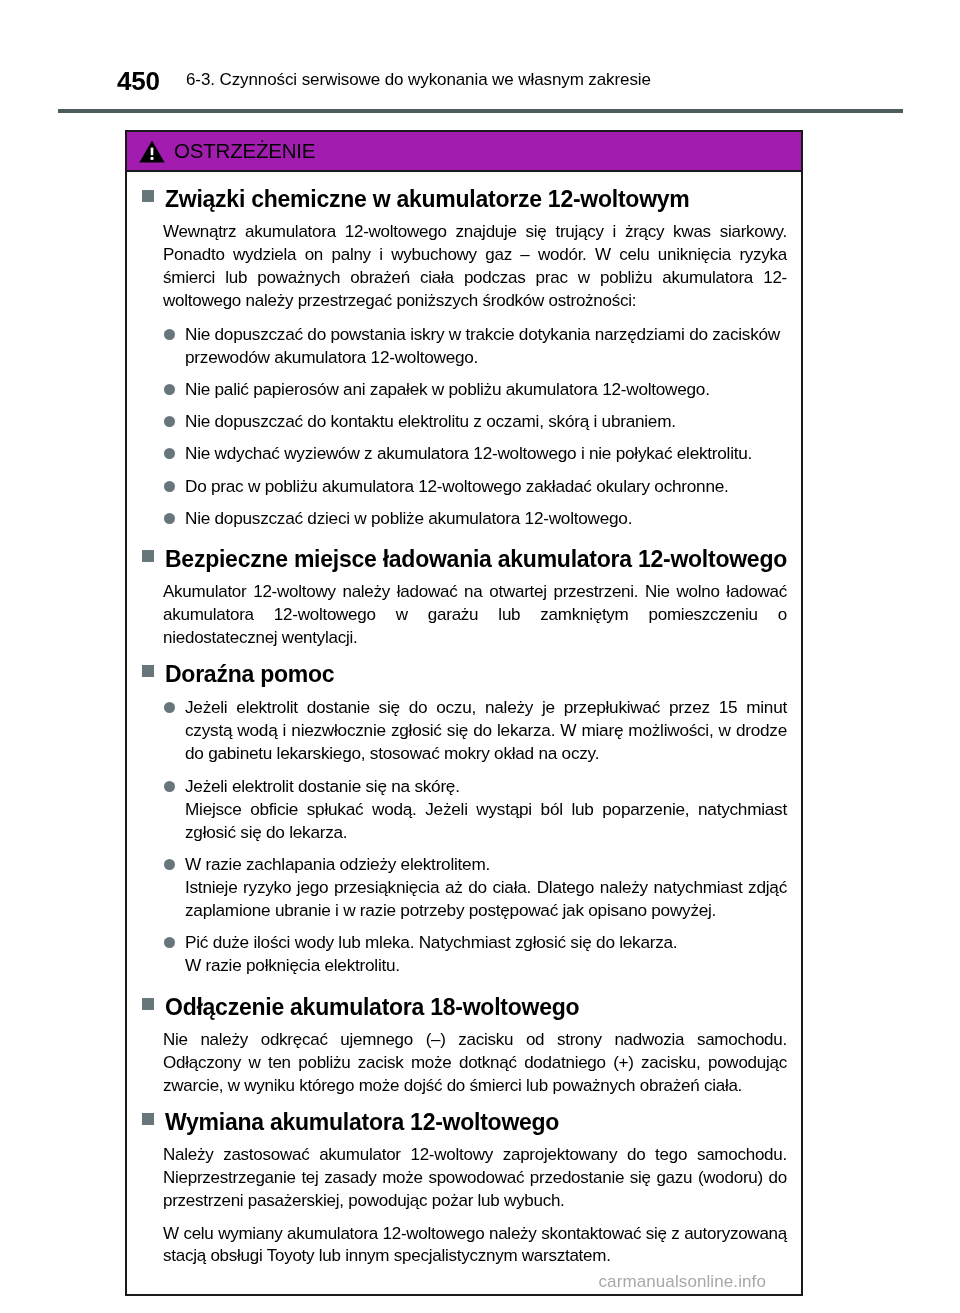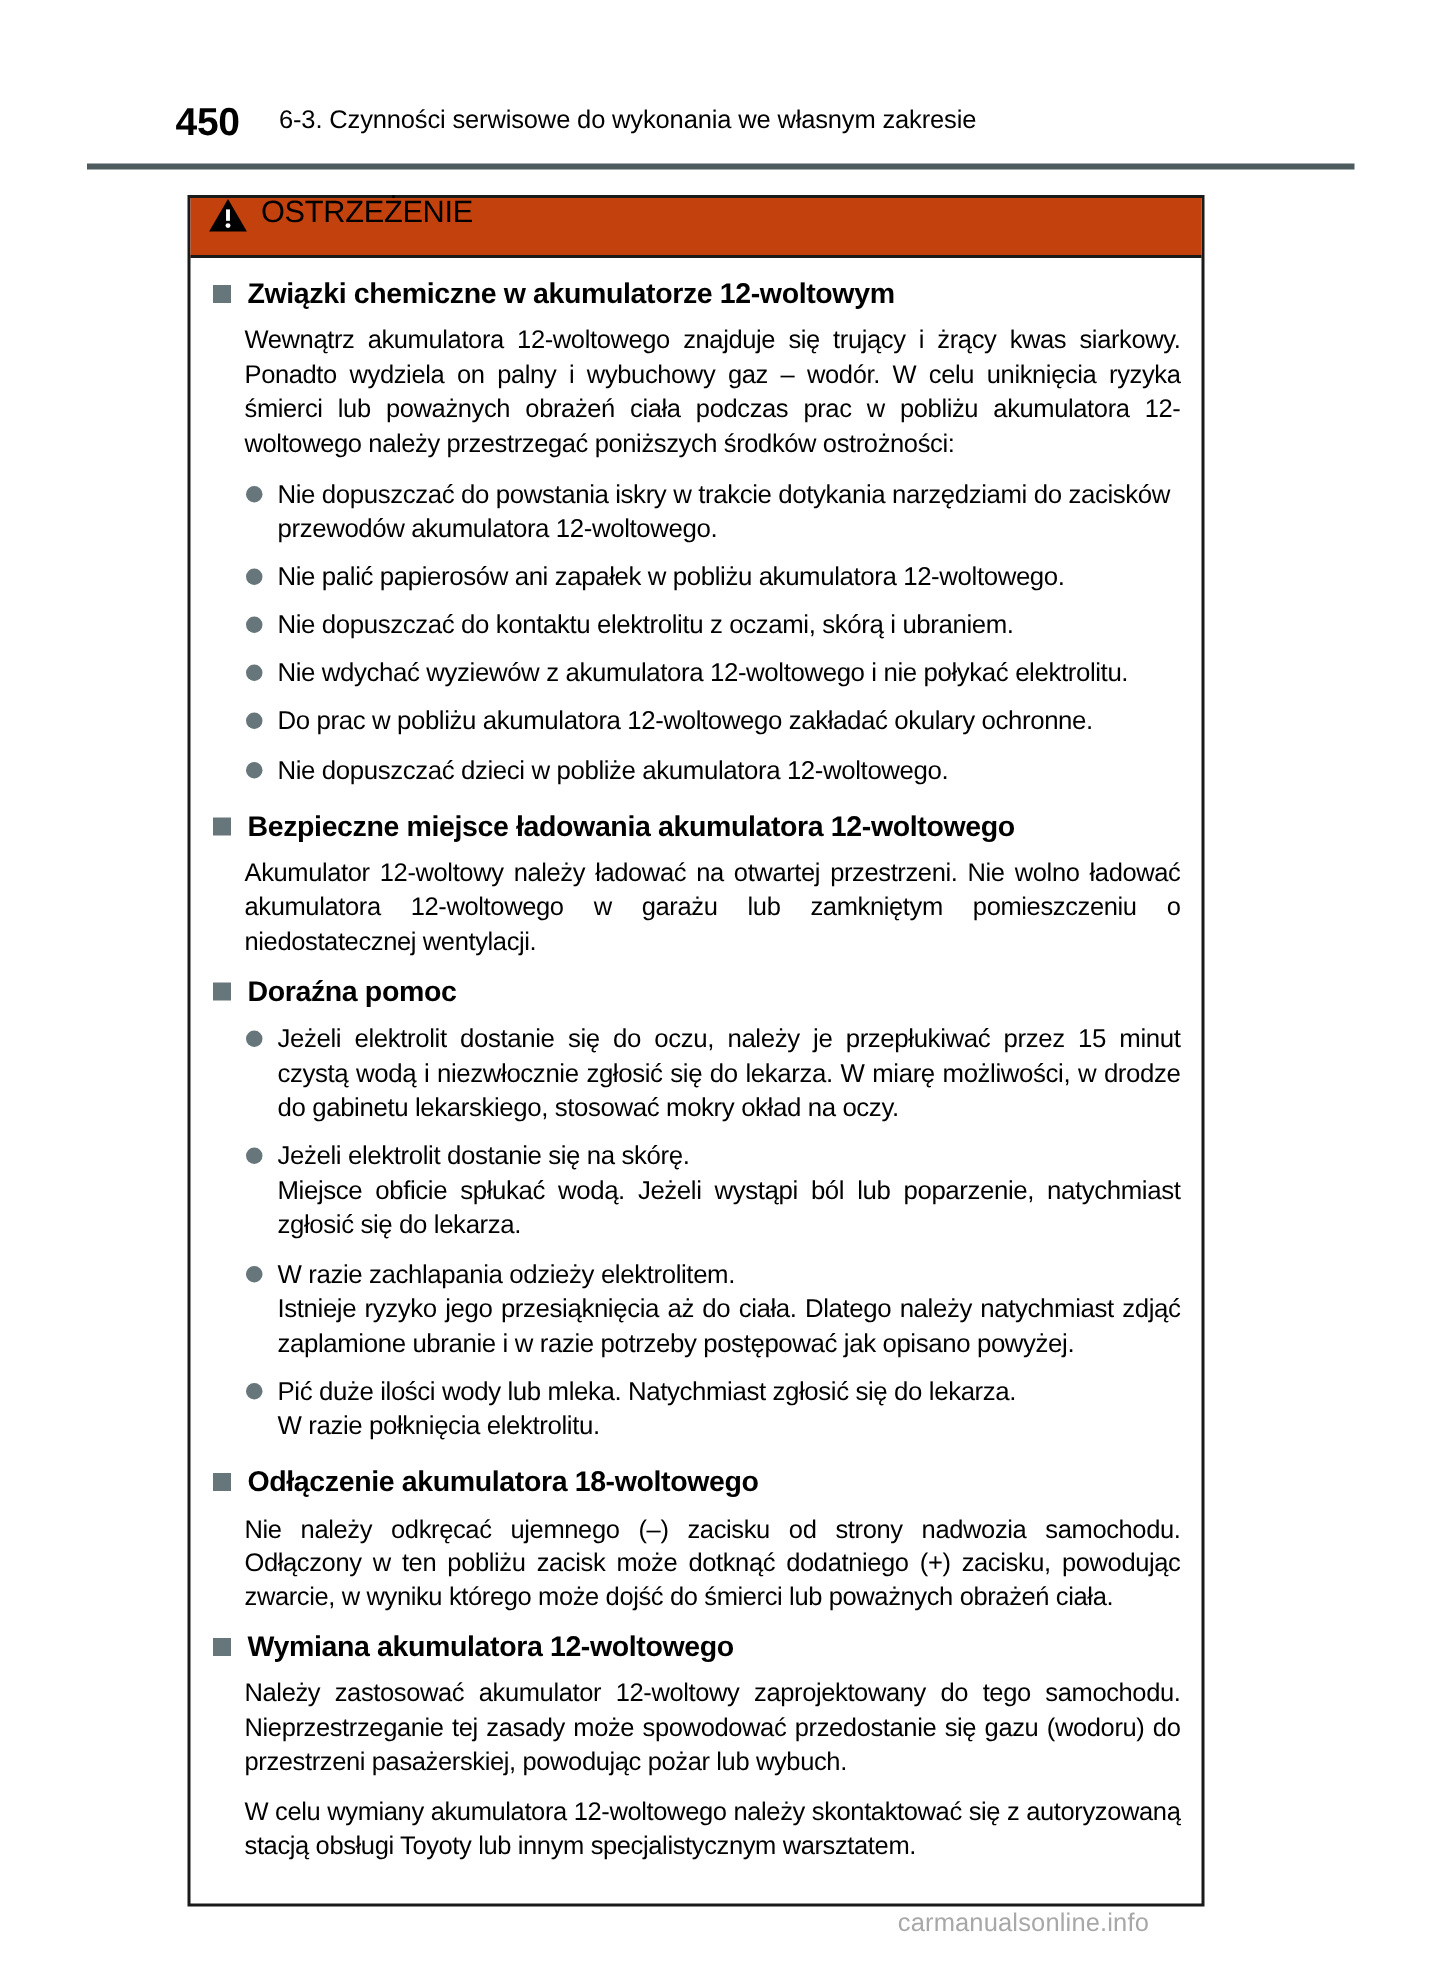--- a/index.html
+++ b/index.html
@@ -55,24 +55,25 @@
   .warning-box {
     position: absolute;
     left: 125px;
     top: 130px;
     width: 678px;
     border: 2px solid #1a1a1a;
     box-sizing: border-box;
     background: #ffffff;
   }
   .warning-head {
-    background: #c2410c;
+    background: #a21caf;
     border-bottom: 2px solid #1a1a1a;
     height: 40px;
     display: flex;
+    align-items: center;
     padding-left: 12px;
     box-sizing: border-box;
   }
   .warn-triangle {
     width: 26px;
     height: 23px;
     flex: 0 0 auto;
     display: block;
   }
   .warning-title {
@@ -83,21 +84,21 @@
   }
 
   .warning-body {
     padding: 13px 14px 16px 14px;
   }
 
   
   .sec-head {
     position: relative;
     padding-left: 24px;
-    font-size: 19px;
+    font-size: 23px;
     font-weight: bold;
     letter-spacing: -0.25px;
     margin: 0 0 7px 0;
     line-height: 1.28;
   }
   .sec-head .sq {
     position: absolute;
     left: 1px;
     top: 5px;
     width: 12px;

